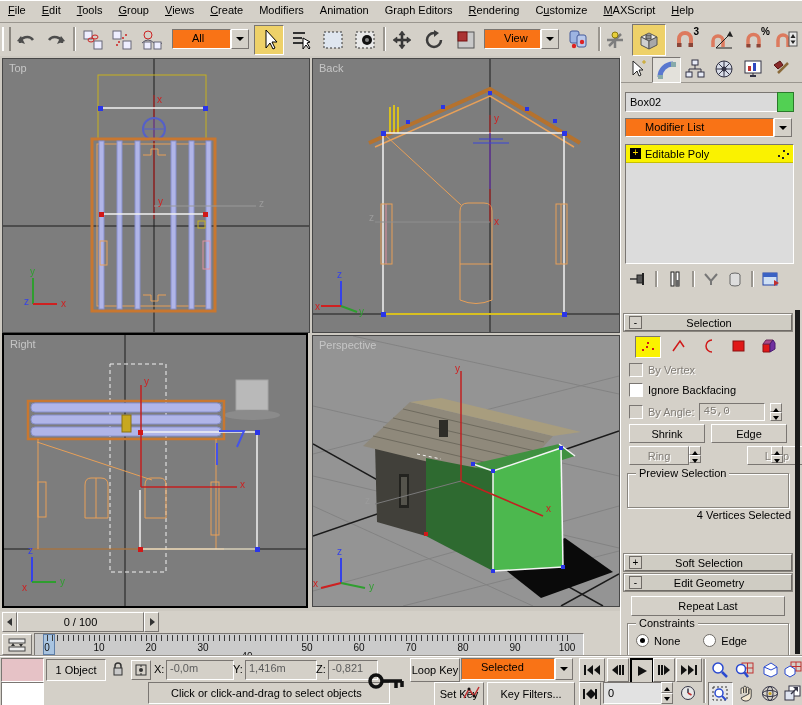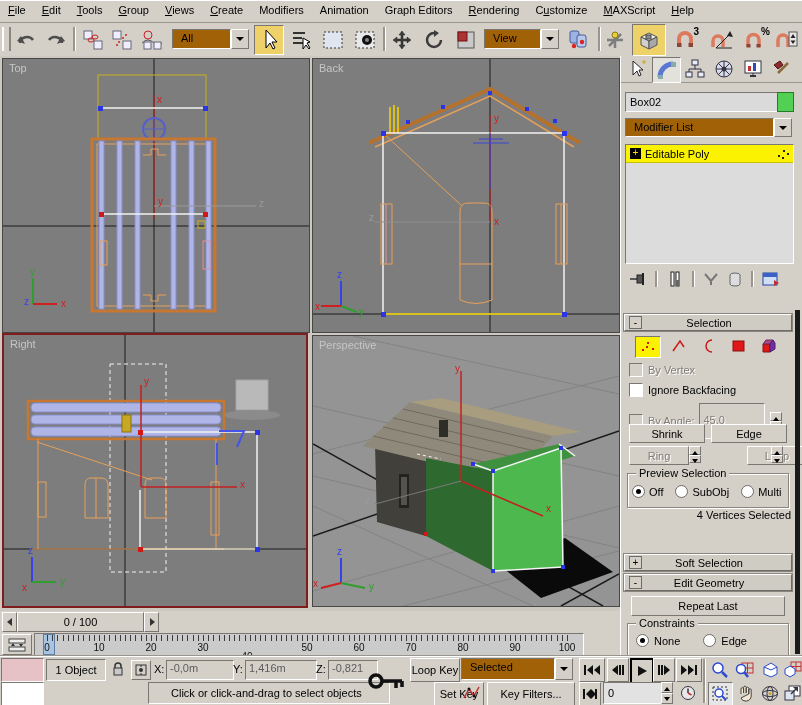--- a/index.html
+++ b/index.html
@@ -10,22 +10,22 @@
   .pressed{border-color:#7a7672 #ffffff #ffffff #7a7672;}
   .sunken{border:1px solid;border-color:#7a7672 #ffffff #ffffff #7a7672;background:#d4d0c8;}
   .btn{display:flex;align-items:center;justify-content:center;cursor:default;}
   .ybtn{background:#eed169;}
   .vp{background:#7d7d7d;border:1px solid #474747;}
   .vp-label{position:absolute;left:6px;top:3px;color:#c6c6c6;font-size:11px;}
   .ax{position:absolute;font-size:10px;line-height:10px;}
   .ax-r{color:#cf2020;} .ax-g{color:#2f9e2f;} .ax-b{color:#3542e8;} .ax-gy{color:#9b9b9b;}
   .menu-item{padding:4px 8px;display:inline-block;}
   .combo{display:flex;align-items:stretch;}
-  .combo .val{flex:1;background:#a16207;border:1px solid;border-color:#7a7672 #ffffff #ffffff #7a7672;
-              padding:2px 8px;white-space:nowrap;overflow:hidden;}
+  .combo .val{flex:1;background:#f97316;border:1px solid;border-color:#7a7672 #ffffff #ffffff #7a7672;
+              padding:2px 19px;white-space:nowrap;overflow:hidden;}
   .combo .arrowbox{width:16px;background:#d4d0c8;border:1px solid;border-color:#ffffff #7a7672 #7a7672 #ffffff;
               display:flex;align-items:center;justify-content:center;}
   .darr{width:0;height:0;border:4px solid transparent;border-top:4px solid #000;margin-top:4px;}
   .vsep{width:2px;background:#9a968f;border-right:1px solid #fff;}
   .rollhead{background:#cfccc3;border:1px solid;border-color:#fdfdfd #6f6b66 #6f6b66 #fdfdfd;outline:1px solid #8a867f;
             display:flex;align-items:center;font-size:11px;}
   .rollhead .pm{width:11px;height:11px;border:1px solid #6f6b66;background:#d4d0c8;margin:0 4px;
             display:flex;align-items:center;justify-content:center;font-size:10px;line-height:9px;}
   .rollhead .ttl{flex:1;text-align:center;margin-right:19px;}
   .cb{width:12px;height:12px;background:#fff;border:1px solid;border-color:#7a7672 #ffffff #ffffff #7a7672;display:inline-block;}
@@ -293,21 +293,21 @@
     </svg>
     <div class="vp-label">Back</div>
     <div class="ax ax-r" style="left:181px;top:55px;">y</div>
     <div class="ax ax-r" style="left:181px;top:158px;">x</div>
     <div class="ax ax-gy" style="left:56px;top:154px;">z</div>
     <div class="ax ax-b" style="left:24px;top:211px;">z</div>
     <div class="ax ax-r" style="left:2px;top:243px;">x</div>
     <div class="ax ax-g" style="left:46px;top:248px;">y</div>
   </div>
 
-  <div class="abs" style="left:2px;top:277px;width:302px;height:271px;background:#7d7d7d;border:2px solid #7f1d1d;">
+  <div class="abs" style="left:2px;top:277px;width:302px;height:271px;background:#7d7d7d;border:2px solid #000000;">
     <svg class="abs" width="302" height="271" viewBox="0 0 302 271" style="left:0;top:0;">
       <line x1="121" y1="0" x2="121" y2="271" stroke="#1c1c1c"></line>
       <line x1="0" y1="214" x2="302" y2="214" stroke="#1c1c1c"></line>
       <rect x="232" y="45" width="32" height="30" fill="#b9b9b9" stroke="#a5a5a5"></rect>
       <ellipse cx="248" cy="80" rx="28" ry="5" fill="#8b8b8b"></ellipse>
       <rect x="106" y="29" width="56" height="208" fill="none" stroke="#f2f2f2" stroke-dasharray="4,3"></rect>
       <rect x="24" y="66" width="196" height="38" fill="none" stroke="#c87730" stroke-width="2.5"></rect>
       <g stroke="#8890cc" fill="#b0b5e8">
         <rect x="27" y="68" width="190" height="9" rx="4"></rect>
         <rect x="27" y="80" width="190" height="9" rx="4"></rect>
@@ -715,21 +715,21 @@
     <span class="cb dis"></span>
     <span class="dis-t">By Vertex</span>
   </div>
   <div class="abs" style="left:8px;top:327px;display:flex;align-items:center;gap:5px;">
     <span class="cb"></span>
     <span>Ignore Backfacing</span>
   </div>
   <div class="abs" style="left:8px;top:347px;display:flex;align-items:center;gap:5px;">
     <span class="cb dis"></span>
     <span class="dis-t">By Angle:</span>
-    <span class="sunken dis-t" style="width:58px;height:14px;padding:10px 3px;">45,0</span>
+    <span class="sunken dis-t" style="width:58px;height:14px;padding:1px 3px;font-family:Liberation Mono, monospace;">45,0</span>
     <span class="spin" style="height:18px;">
         <div class="up"></div>
         <div class="dn"></div>
       </span>
   </div>
 
   <div class="abs bevel btn" style="left:8px;top:368px;width:74px;height:17px;">
     <span>Shrink</span>
   </div>
   <div class="abs bevel btn" style="left:90px;top:368px;width:74px;height:17px;">
@@ -745,28 +745,20 @@
   <div class="abs bevel btn" style="left:90px;top:390px;width:58px;height:17px;margin-left:36px;">
     <span class="dis-t">Loop</span>
   </div>
   <span class="abs spin" style="left:150px;top:390px;height:17px;">
       <div class="up"></div>
       <div class="dn"></div>
     </span>
 
   <div class="abs grp" style="left:6px;top:417px;width:160px;height:33px;">
     <span class="grp-l">Preview Selection</span>
-    <div style="display:flex;align-items:center;gap:4px;padding:11px 4px 0 4px;">
-      <span class="radio sel"></span>
-      <span>Off</span>
-      <span class="radio" style="margin-left:8px;"></span>
-      <span>SubObj</span>
-      <span class="radio" style="margin-left:8px;"></span>
-      <span>Multi</span>
-    </div>
   </div>
 
   <div class="abs" style="left:0;top:453px;width:170px;text-align:right;padding-right:8px;">4 Vertices Selected</div>
 
   <div class="abs rollhead" style="left:3px;top:498px;width:166px;height:15px;">
     <span class="pm">+</span>
     <span class="ttl">Soft Selection</span>
   </div>
 
   <div class="abs rollhead" style="left:3px;top:518px;width:166px;height:15px;">

